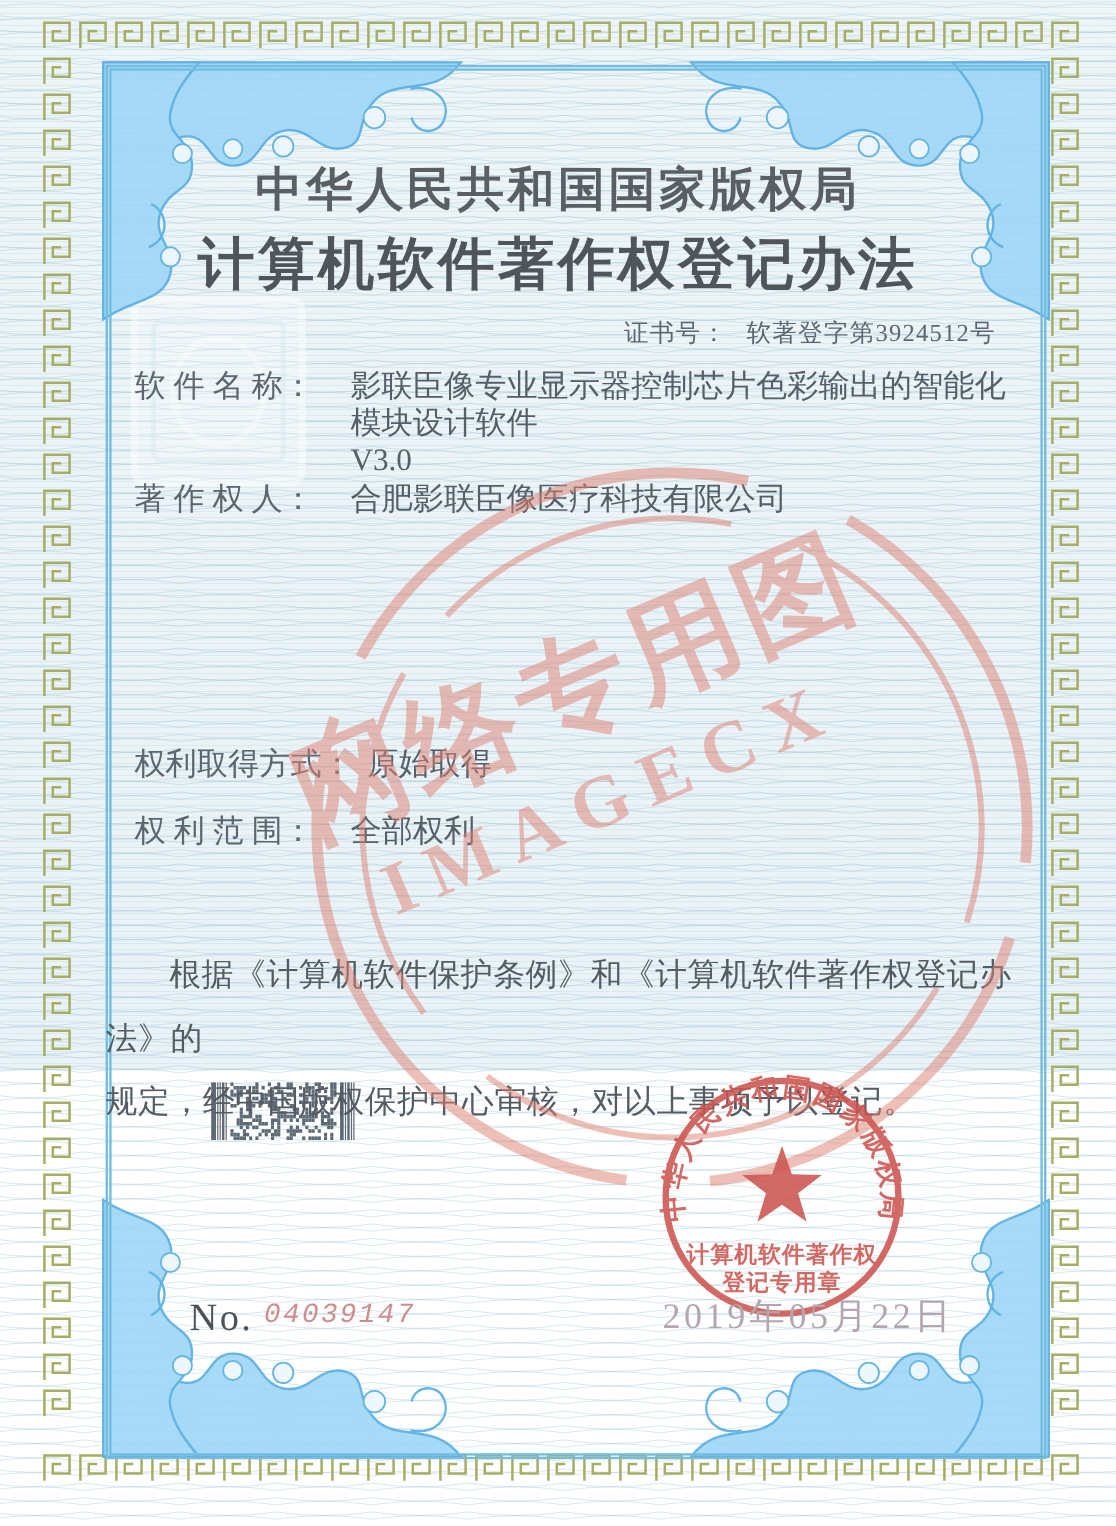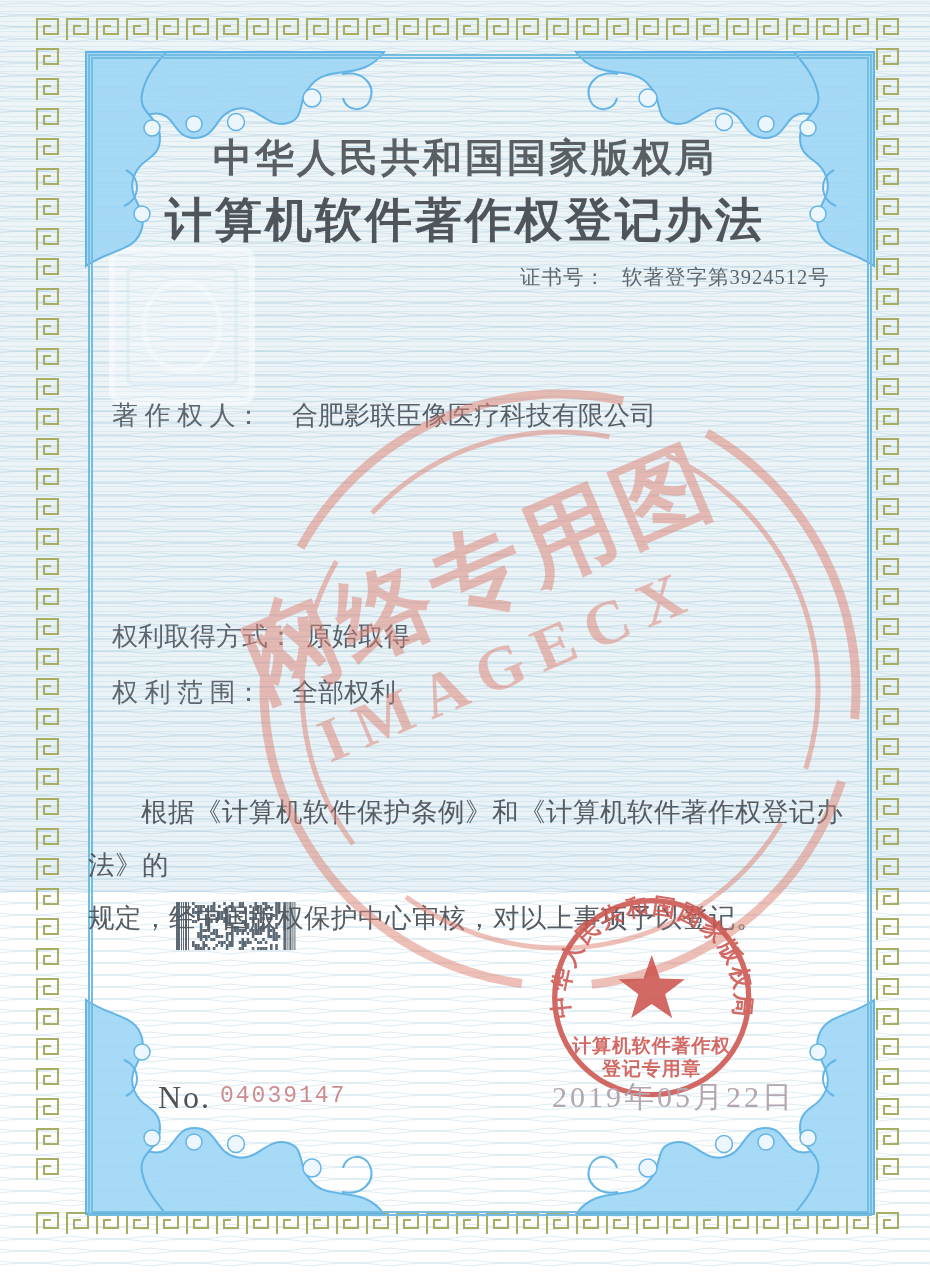--- a/index.html
+++ b/index.html
@@ -23,21 +23,21 @@
   .certno{left:520px;top:263px;font-size:20.5px;color:#5c6670;letter-spacing:1px;}
   .certno .cv{margin-left:16px;}
   .frow{left:112px;font-size:26px;line-height:31px;white-space:nowrap;}
   .fl{display:inline-block;min-width:168px;color:#5d656e;}
   .fv{display:inline-block;vertical-align:top;margin-left:12px;color:#565e67;
       white-space:pre-line;}
   .statement{left:88px;top:786px;width:776px;font-size:26.5px;line-height:53px;
       color:#555b62;white-space:pre-line;text-indent:2em;letter-spacing:.5px;}
   .serial-prefix{left:158px;top:1079px;font-size:32px;color:#4d5257;letter-spacing:2px;}
   .serial-number{left:220px;top:1083px;font-size:23px;color:#cd8d90;letter-spacing:2px;
-      font-family:"Liberation Mono","DejaVu Sans Mono",monospace;}
+      font-family:"Liberation Mono","DejaVu Sans Mono",monospace;font-style:italic;}
   .seal-date{left:552px;top:1077px;font-size:30px;color:#b2a6b1;letter-spacing:3px;z-index:6;}
 </style>
 </head>
 <body>
 
 <div class="page">
 
   <svg id="bgsvg" class="layer" width="930" height="1272" viewBox="0 0 930 1272">
     <defs>
       <path id="mkey" d="M5,26 V5 H26 V20 H12 V12 H19" fill="none" stroke="#a8ad64" stroke-width="2.1"></path>
@@ -462,20 +462,25 @@
 
   <div class="blue-frame"></div>
 
   <div class="txt title1">中华人民共和国国家版权局</div>
   <div class="txt title2">计算机软件著作权登记办法</div>
 
   <div class="txt certno">
     <span>证书号：</span><span class="cv">软著登字第3924512号</span>
   </div>
 
+  <div class="txt frow" style="top:306px">
+    <span class="fl">软 件 名 称：</span><span class="fv" style="max-width:565px;white-space:pre-line">影联臣像专业显示器控制芯片色彩输出的智能化
+模块设计软件
+V3.0</span>
+  </div>
   <div class="txt frow" style="top:400px">
     <span class="fl">著 作 权 人：</span><span class="fv">合肥影联臣像医疗科技有限公司</span>
   </div>
   <div class="txt frow" style="top:621px">
     <span class="fl">权利取得方式：</span><span class="fv">原始取得</span>
   </div>
   <div class="txt frow" style="top:677px">
     <span class="fl">权 利 范 围：</span><span class="fv">全部权利</span>
   </div>
 

